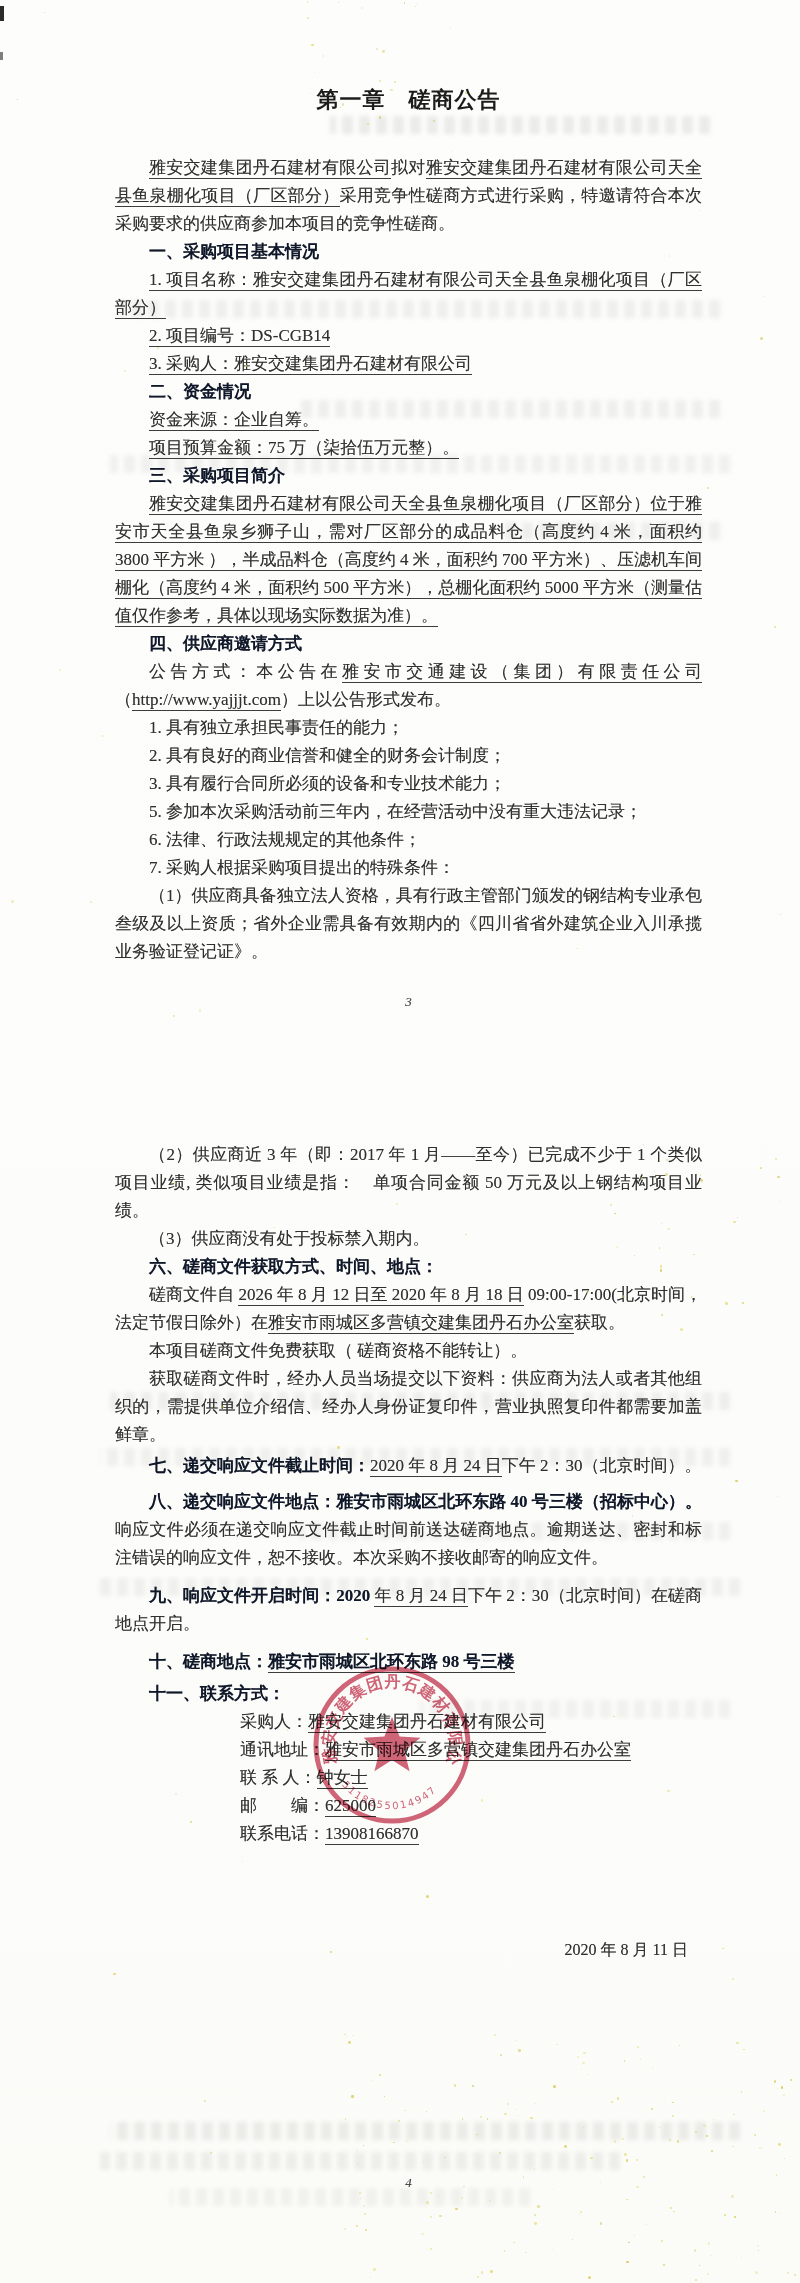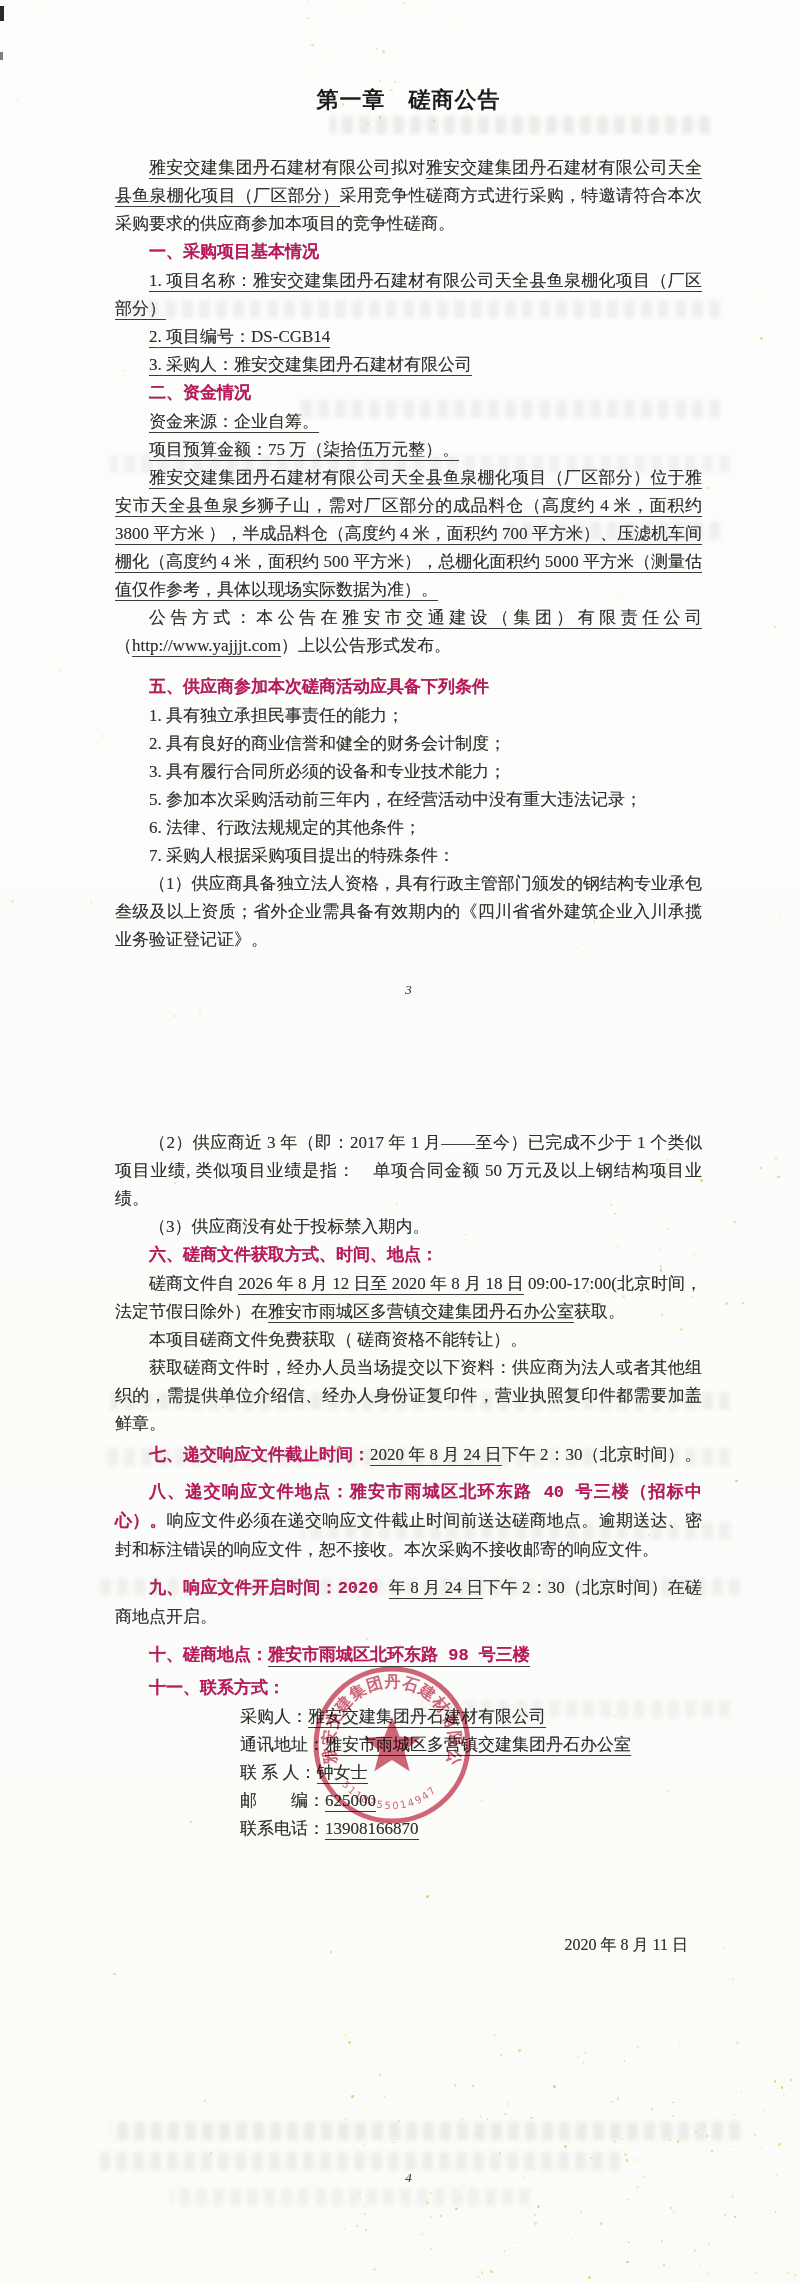--- a/index.html
+++ b/index.html
@@ -17,21 +17,21 @@
   }
   .title{
     text-align:center;font-size:22px;font-weight:bold;color:#1c1c1a;
     letter-spacing:1px;line-height:34px;margin-bottom:2px;
   }
   .line{text-indent:34px;}
   .line.h{font-weight:bold;color:#1f1f1d;}
   .line.c{text-indent:0;padding-left:125px;text-align:left;}
   .line.n{text-indent:0;text-align:center;font-style:italic;font-size:13px;color:#4a4a48;line-height:22px;}
   .line.d{text-indent:0;text-align:right;padding-right:14px;font-size:16px;}
-  .b{font-weight:bold;color:#be185d;font-family:Liberation Mono, monospace;}
+  .b{font-weight:bold;color:#0f172a;}
   .u{border-bottom:1px solid #3c3c3a;padding-bottom:1px;}
   .seg{text-shadow:0 0 .4px rgba(40,40,40,.45);}
 
   
   .stamp{
     position:absolute;left:292px;top:1645px;width:200px;height:200px;
     mix-blend-mode:multiply;opacity:.84;filter:blur(.3px);
     pointer-events:none;
   }
 
@@ -72,23 +72,24 @@
     <div class="title">第一章　磋商公告</div>
     <div id="doc-lines">
         <div class="line p" style="margin-top: 37px;"><span class="seg u">雅安交建集团丹石建材有限公司</span><span class="seg">拟对</span><span class="seg u">雅安交建集团丹石建材有限公司天全县鱼泉棚化项目（厂区部分）</span><span class="seg">采用竞争性磋商方式进行采购，特邀请符合本次采购要求的供应商参加本项目的竞争性磋商。</span></div>
         <div class="line h"><span class="seg b">一、采购项目基本情况</span></div>
         <div class="line p"><span class="seg u">1. 项目名称：雅安交建集团丹石建材有限公司天全县鱼泉棚化项目（厂区部分）</span></div>
         <div class="line p"><span class="seg u">2. 项目编号：DS-CGB14</span></div>
         <div class="line p"><span class="seg u">3. 采购人：雅安交建集团丹石建材有限公司</span></div>
         <div class="line h"><span class="seg b">二、资金情况</span></div>
         <div class="line p"><span class="seg u">资金来源：企业自筹。</span></div>
         <div class="line p"><span class="seg u">项目预算金额：75 万（柒拾伍万元整）。</span></div>
+        <div class="line h"><span class="seg b">三、采购项目简介</span></div>
         <div class="line p"><span class="seg u">雅安交建集团丹石建材有限公司天全县鱼泉棚化项目（厂区部分）位于雅安市天全县鱼泉乡狮子山，需对厂区部分的成品料仓（高度约 4 米，面积约 3800 平方米 ），半成品料仓（高度约 4 米，面积约 700 平方米）、压滤机车间棚化（高度约 4 米，面积约 500 平方米），总棚化面积约 5000 平方米（测量估值仅作参考，具体以现场实际数据为准）。</span></div>
+        <div class="line h"><span class="seg b">四、供应商邀请方式</span></div>
         <div class="line p"><span class="seg">公告方式：本公告在</span><span class="seg u">雅安市交通建设（集团）有限责任公司</span><span class="seg">（</span><span class="seg u">http://www.yajjjt.com</span><span class="seg">）上以公告形式发布。</span></div>
-        <div class="line h" style="margin-top: 13px;"><span class="seg b">五、供应商参加本次磋商活动应具备下列条件</span></div>
         <div class="line p"><span class="seg">1. 具有独立承担民事责任的能力；</span></div>
         <div class="line p"><span class="seg">2. 具有良好的商业信誉和健全的财务会计制度；</span></div>
         <div class="line p"><span class="seg">3. 具有履行合同所必须的设备和专业技术能力；</span></div>
         <div class="line p"><span class="seg">5. 参加本次采购活动前三年内，在经营活动中没有重大违法记录；</span></div>
         <div class="line p"><span class="seg">6. 法律、行政法规规定的其他条件；</span></div>
         <div class="line p"><span class="seg">7. 采购人根据采购项目提出的特殊条件：</span></div>
         <div class="line p"><span class="seg">（1）供应商具备独立法人资格，具有行政主管部门颁发的钢结构专业承包叁级及以上资质；省外企业需具备有效期内的《四川省省外建筑企业入川承揽业务验证登记证》。</span></div>
         <div class="line n" style="margin-top: 25px;"><span class="seg">3</span></div>
         <div class="line p" style="margin-top: 128px;"><span class="seg">（2）供应商近 3 年（即：2017 年 1 月——至今）已完成不少于 1 个类似项目业绩, 类似项目业绩是指：　单项合同金额 50 万元及以上钢结构项目业绩。</span></div>
         <div class="line p"><span class="seg">（3）供应商没有处于投标禁入期内。</span></div>

